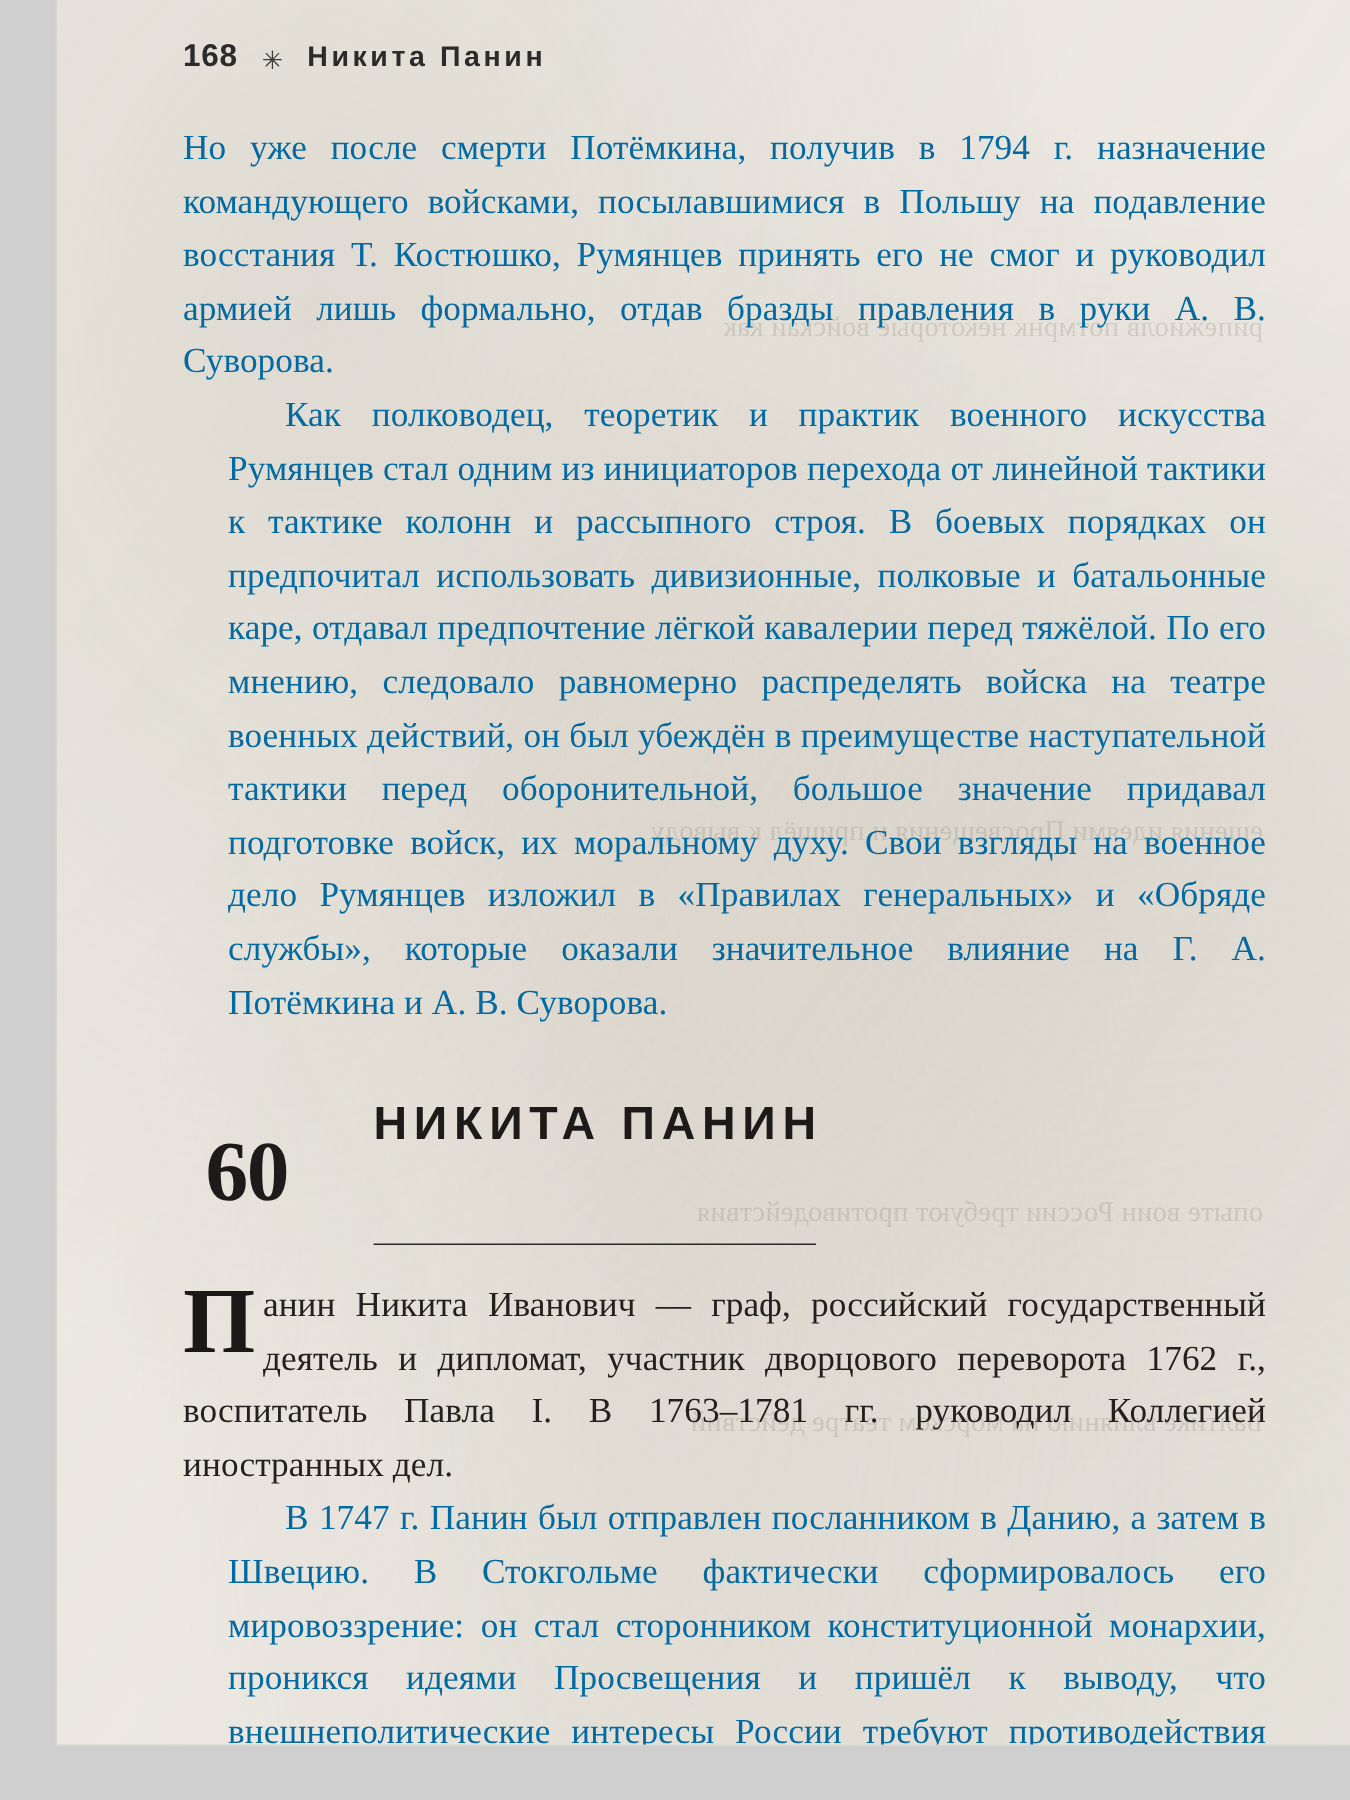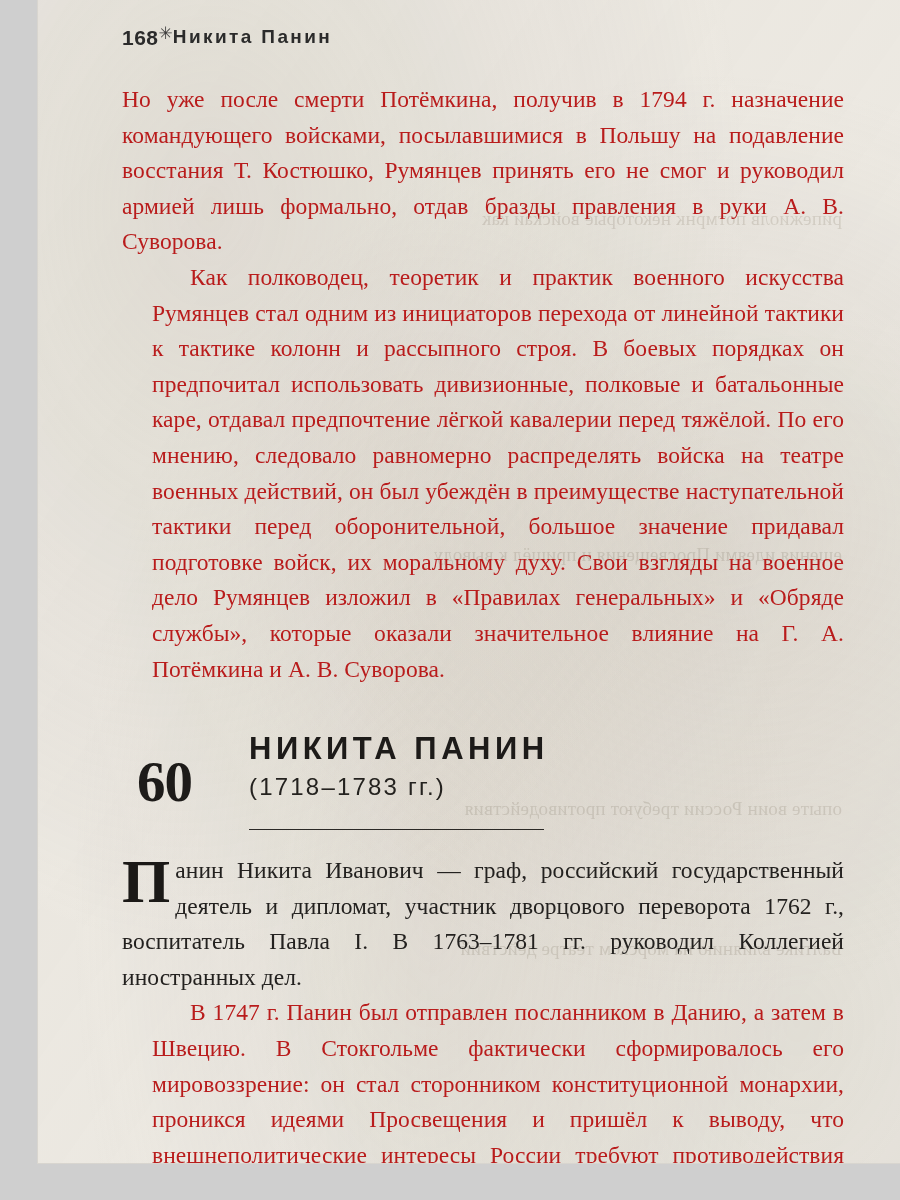--- a/index.html
+++ b/index.html
@@ -55,22 +55,22 @@
   .ghost-1 { top: 200px; }
   .ghost-2 { top: 536px; }
   .ghost-3 { top: 790px; }
   .ghost-4 { top: 930px; }
 
   .running-head {
     position: absolute;
     left: 84px;
     top: 26px;
     display: flex;
-    align-items: flex-start;
-    gap: 0;
+    align-items: flex-end;
+    gap: 16px;
     color: #2b2b2b;
   }
   .folio {
     font-family: "Liberation Sans", sans-serif;
     font-weight: bold;
     font-size: 21px;
     letter-spacing: 0.5px;
   }
   .head-orn {
     font-size: 17px;
@@ -89,21 +89,21 @@
   .body-col {
     position: absolute;
     left: 84px;
     top: 82px;
     width: 722px;
   }
   p.para {
     margin: 0;
     font-size: 23.5px;
     line-height: 35.6px;
-    color: #b91c1c;
+    color: #0369a1;
     text-align: justify;
     text-justify: inter-word;
     hyphens: manual;
     letter-spacing: 0.05px;
   }
   p.para.indent { text-indent: 38px; margin-left: 30px; }
 
   .chapter-head {
     position: relative;
     margin-top: 44px;
@@ -188,21 +188,20 @@
 
   <div class="body-col">
 
     <p class="para">Но уже после смерти Потёмкина, получив в 1794 г. назначение командующего войсками, посылавшимися в Польшу на подавление восстания Т. Костюшко, Румянцев принять его не смог и руководил армией лишь формально, отдав бразды правления в руки А. В. Суворова.</p>
     <p class="para indent">Как полководец, теоретик и практик военного искусства Румянцев стал одним из инициаторов перехода от линейной тактики к тактике колонн и рассыпного строя. В боевых порядках он предпочитал использовать дивизионные, полковые и батальонные каре, отдавал предпочтение лёгкой кавалерии перед тяжёлой. По его мнению, следовало равномерно распределять войска на театре военных действий, он был убеждён в преимуществе наступательной тактики перед оборонительной, большое значение придавал подготовке войск, их моральному духу. Свои взгляды на военное дело Румянцев изложил в «Правилах генеральных» и «Обряде службы», которые оказали значительное влияние на Г. А. Потёмкина и А. В. Суворова.</p>
 
     <div class="chapter-head">
       <div class="chapter-number">60</div>
       <div class="chapter-titles">
         <p class="chapter-name">НИКИТА ПАНИН</p>
-        <p class="chapter-dates">(1718–1783 гг.)</p>
       </div>
       <div class="chapter-rule"></div>
     </div>
 
     <p class="dropcap-para"><span class="dropcap">П</span><span>анин Никита Иванович — граф, российский государственный деятель и дипломат, участник дворцового переворота 1762 г., воспитатель Павла I. В 1763–1781 гг. руководил Коллегией иностранных дел.</span></p>
 
     <p class="para indent">В 1747 г. Панин был отправлен посланником в Данию, а затем в Швецию. В Стокгольме фактически сформировалось его мировоззрение: он стал сторонником конституционной монархии, проникся идеями Просвещения и пришёл к выводу, что внешнеполитические интересы России требуют противодействия английскому влиянию на Балтике.</p>
 
   </div>
 </div>

